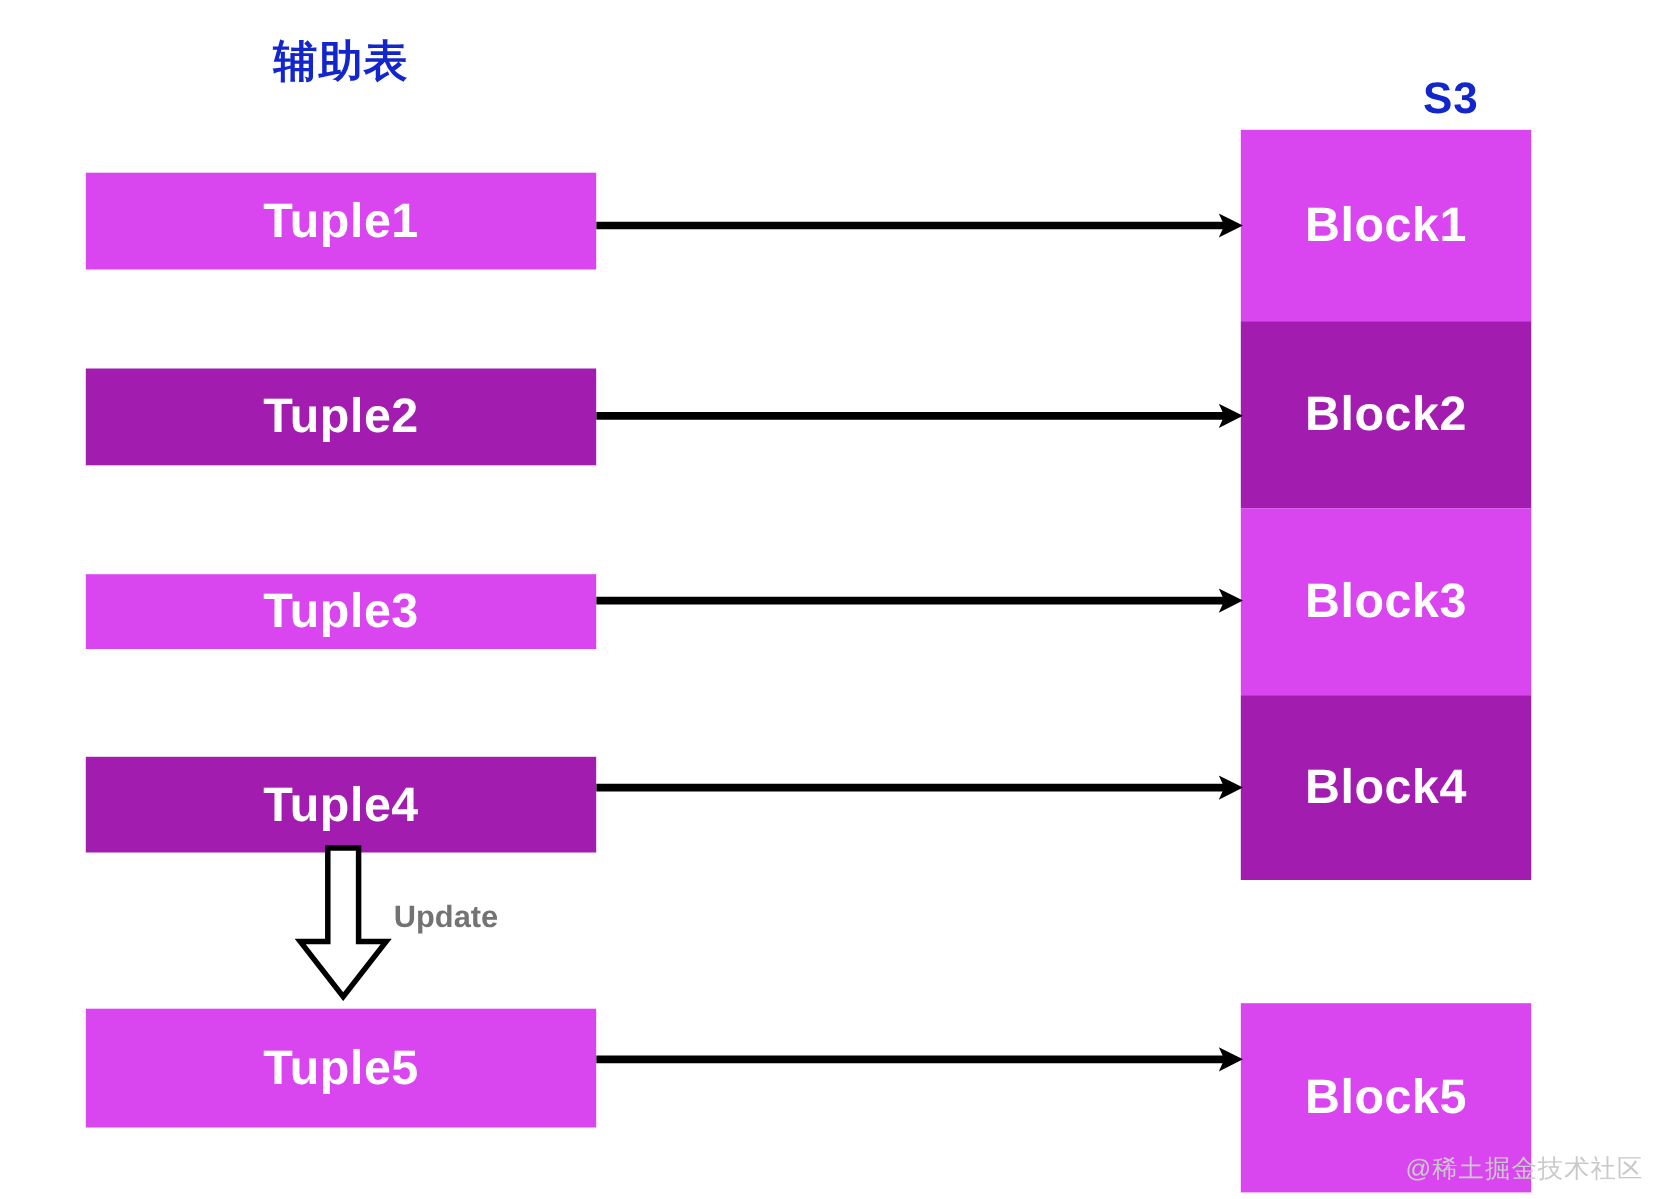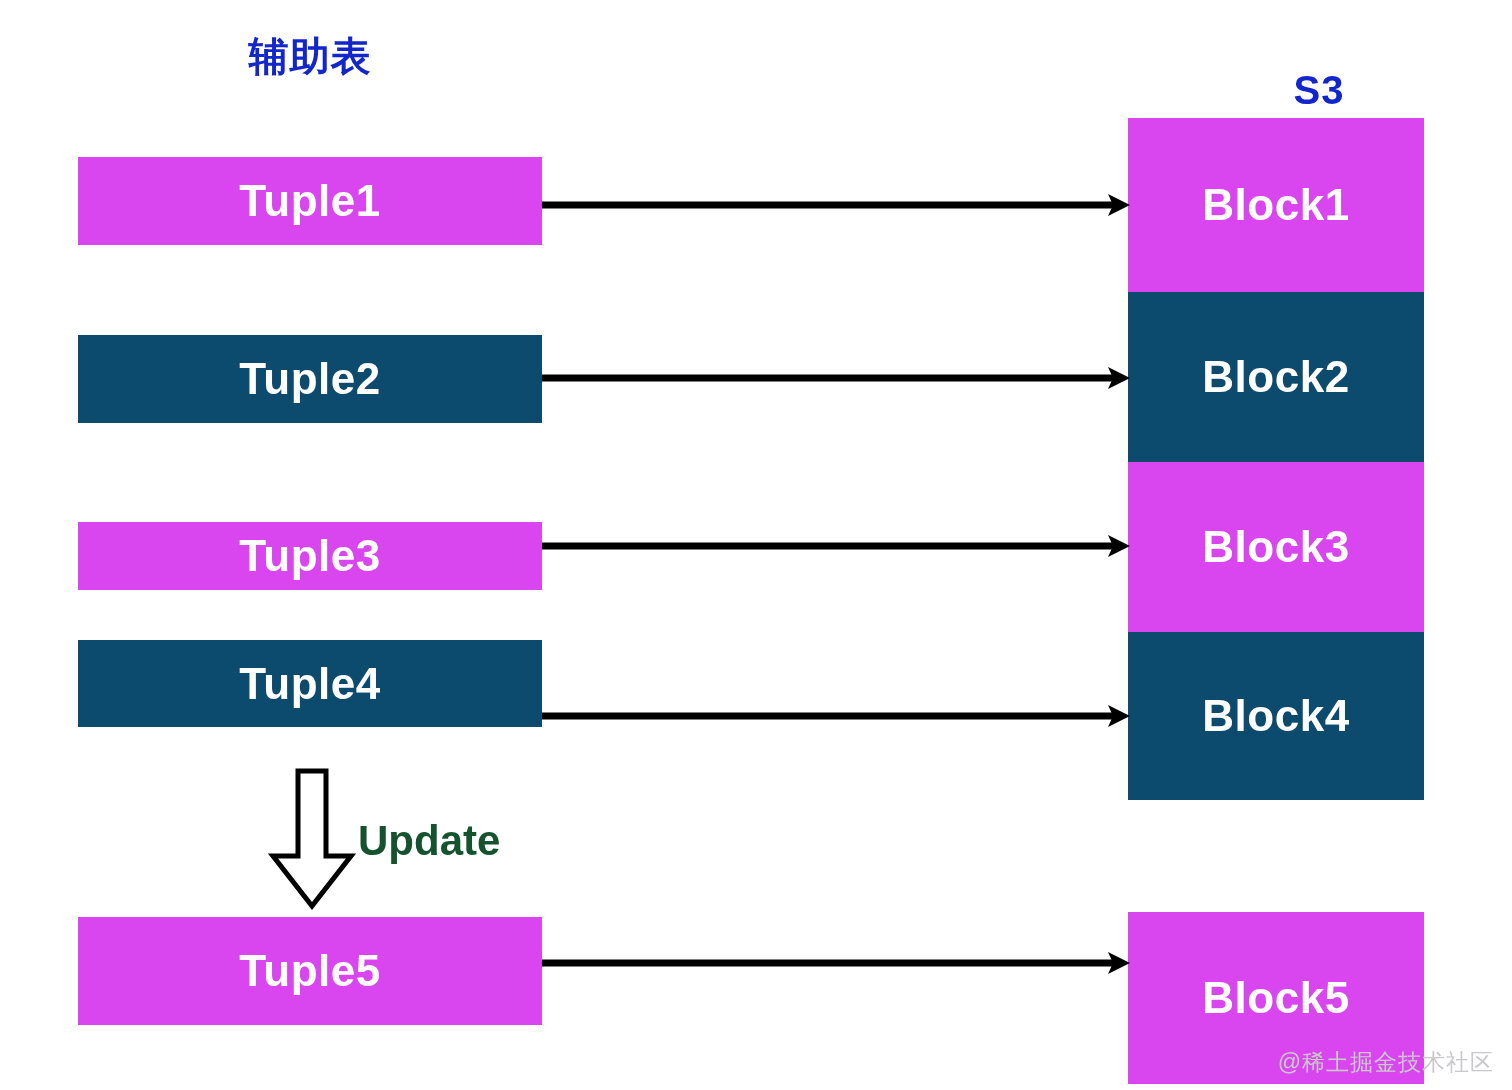--- a/index.html
+++ b/index.html
@@ -39,32 +39,32 @@
     align-items: center;
     justify-content: center;
     color: #ffffff;
     font-weight: bold;
     font-size: 44px;
     line-height: 1;
     letter-spacing: 0.5px;
     box-sizing: border-box;
   }
   .box.dark  { background: #d946ef; }
-  .box.light { background: #0c4a6e; }
+  .box.light { background: #a21caf; }
 
   
   .tuple { left: 78px; width: 464px; }
   #tuple-1 { top: 157px; height: 88px; }
   #tuple-2 { top: 335px; height: 88px; }
   #tuple-3 { top: 522px; height: 68px; }
-  #tuple-4 { top: 640px; height: 87px; }
+  #tuple-4 { top: 688px; height: 87px; }
   #tuple-5 { top: 917px; height: 108px; }
 
   
-  .block { left: 1128px; width: 296px; }
+  .block { left: 1128px; width: 264px; }
   #block-1 { top: 118px;  height: 174px; }
   #block-2 { top: 292px;  height: 170px; }
   #block-3 { top: 462px;  height: 170px; }
   #block-4 { top: 632px;  height: 168px; }
   #block-5 { top: 876px;  height: 172px; margin-top: 36px; }
 
   
   .connector {
     position: absolute;
     left: 542px;
@@ -86,23 +86,23 @@
     top: 768px;
     width: 92px;
     height: 142px;
   }
   #update-arrow svg { display: block; width: 100%; height: 100%; }
 
   #update-label {
     position: absolute;
     left: 358px;
     top: 820px;
-    font-size: 42px;
+    font-size: 28px;
     font-weight: bold;
-    color: #14532d;
+    color: #737373;
     line-height: 1;
     white-space: nowrap;
   }
 
   
   #watermark {
     position: absolute;
     right: 18px;
     bottom: 12px;
     font-size: 23px;

